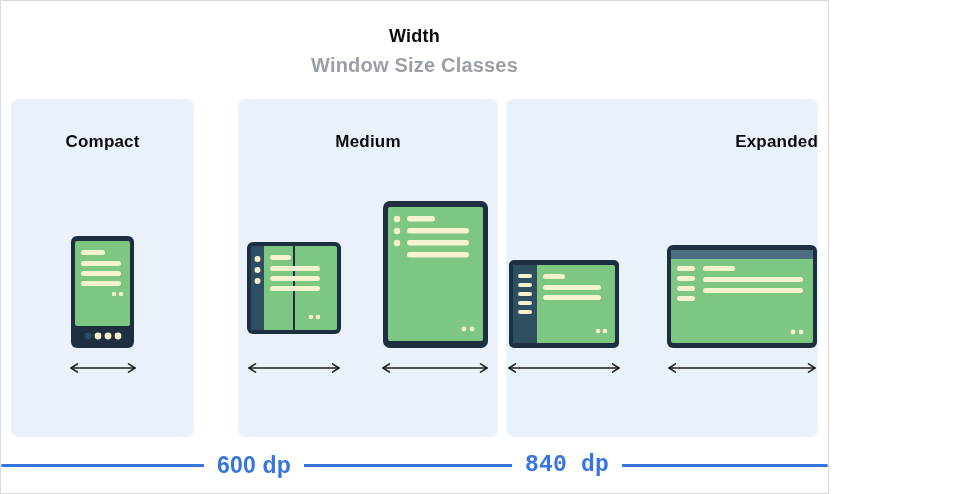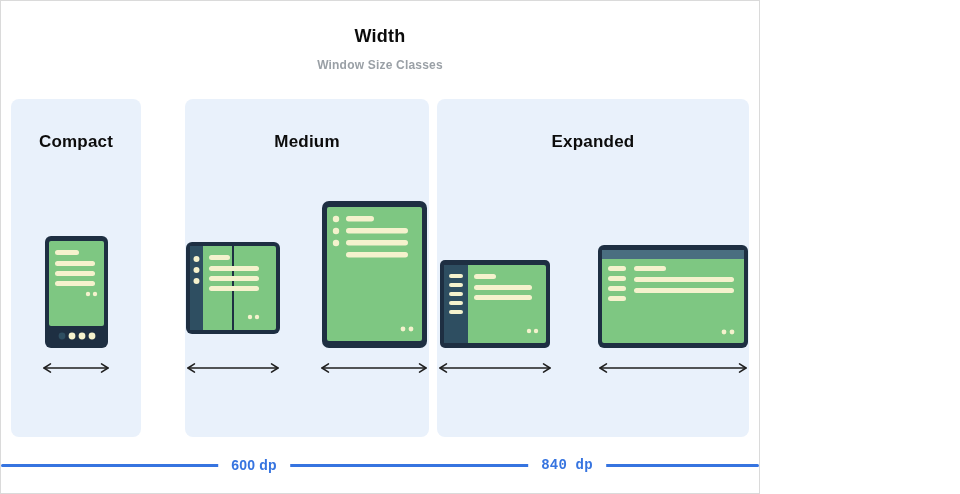--- a/index.html
+++ b/index.html
@@ -3,53 +3,53 @@
 <meta charset="utf-8">
 <style>
   * { margin:0; padding:0; box-sizing:border-box; }
   html,body { background:#fff; }
   body {
     width:960px; height:494px;
     font-family:"Liberation Sans","DejaVu Sans",sans-serif;
     color:#0e0e0e;
   }
   .frame {
-    position:relative; width:760px; height:494px;
+    position:relative; width:829px; height:494px;
     background:#fff; border:1px solid #dadada; overflow:hidden;padding-left:46px;
   }
   
   .header { position:absolute; top:24px; left:0; width:100%; text-align:center; }
   .title { font-size:18px; line-height:22px; font-weight:700; letter-spacing:.2px; color:#0c0c0c; }
-  .subtitle { margin-top:7px; font-size:12px; line-height:22px; font-weight:700; letter-spacing:.2px; color:var(--subtitle-gray,#9aa0a6); }
+  .subtitle { margin-top:7px; font-size:20px; line-height:22px; font-weight:700; letter-spacing:.2px; color:var(--subtitle-gray,#9aa0a6); }
   
   .panels { position:absolute; top:98px; left:10px; right:10px; height:338px; display:flex; gap:8px; }
   .panel { background:var(--panel-bg,#e9f1fb); border-radius:8px; display:flex; flex-direction:column; align-items:center; }
   .panel-compact { width:222px; }
   .panel-medium  { width:315px;margin-left:36px; }
-  .panel-expanded{ flex:1; }
+  .panel-expanded{ flex:1;align-items:flex-end; }
   .panel-title { margin-top:32px; font-size:17px; line-height:22px; font-weight:700; letter-spacing:.2px; color:#0c0c0c; }
   .devices { flex:1; width:100%; display:flex; align-items:flex-end; justify-content:center; padding-bottom:62px; }
   .panel-medium  .devices { gap:38px; }
   .panel-expanded .devices { gap:44px; }
   .device-col { display:flex; flex-direction:column; align-items:center; }
   .device-col .arrow { margin-top:13px; }
   .device-col.raised .device { margin-bottom:14px; }
   
   .f-frame { fill:var(--device-frame,#1e2f42); }
   .f-screen{ fill:var(--device-screen,#7ec782); }
   .f-rail  { fill:var(--device-rail,#2e4e61); }
   .f-topbar{ fill:var(--device-topbar,#4a6e80); }
   .f-line  { fill:var(--device-line,#f5f2cd); }
   
   .arrow path { stroke:var(--ink,#1f1f1f); stroke-width:1.5; fill:none; stroke-linecap:round; stroke-linejoin:round; }
   
   .axis { position:absolute; left:0; right:0; top:450px; height:28px; }
   .axis-line { position:absolute; left:0; right:0; top:13px; height:3px; background:var(--accent-blue,#3674e0); border-radius:2px; }
   .bp { position:absolute; top:50%; transform:translate(-50%,-50%); background:#fff; padding:0 13px;
-        font-size:14px; font-weight:700; letter-spacing:.2px; color:var(--accent-blue,#3674e0); white-space:nowrap; }
+        font-size:23px; font-weight:700; letter-spacing:.2px; color:var(--accent-blue,#3674e0); white-space:nowrap; }
   .bp-600 { left:253px; }
   .bp-840 { left:566px;font-family:Liberation Mono, monospace; }
 </style>
 </head>
 <body>
 
 <div class="frame">
 
   <div class="header">
     <div class="title">Width</div>

